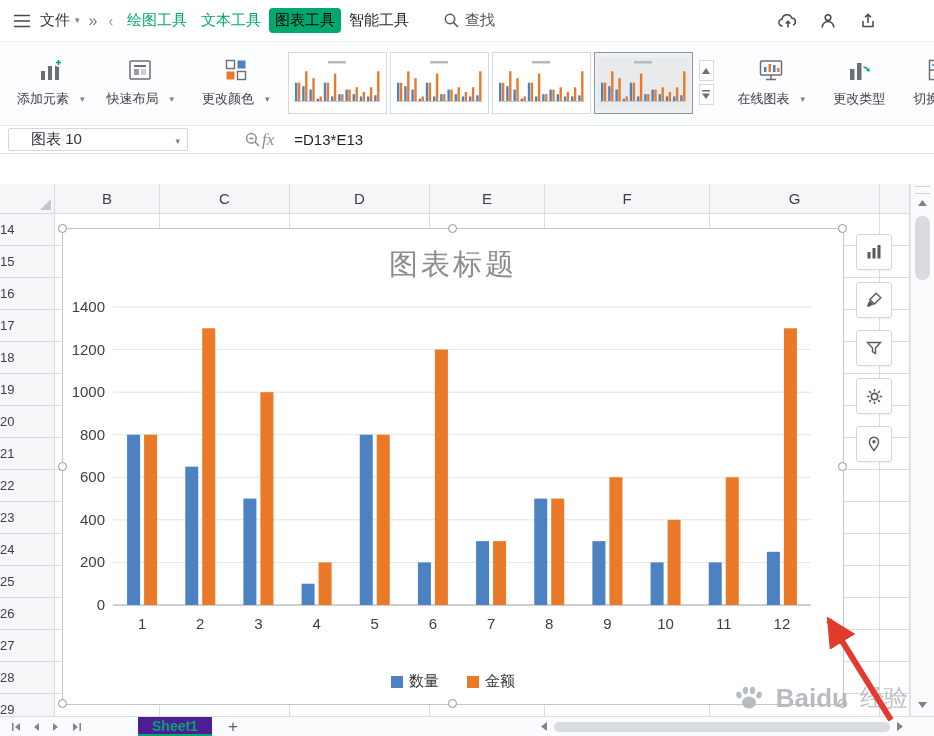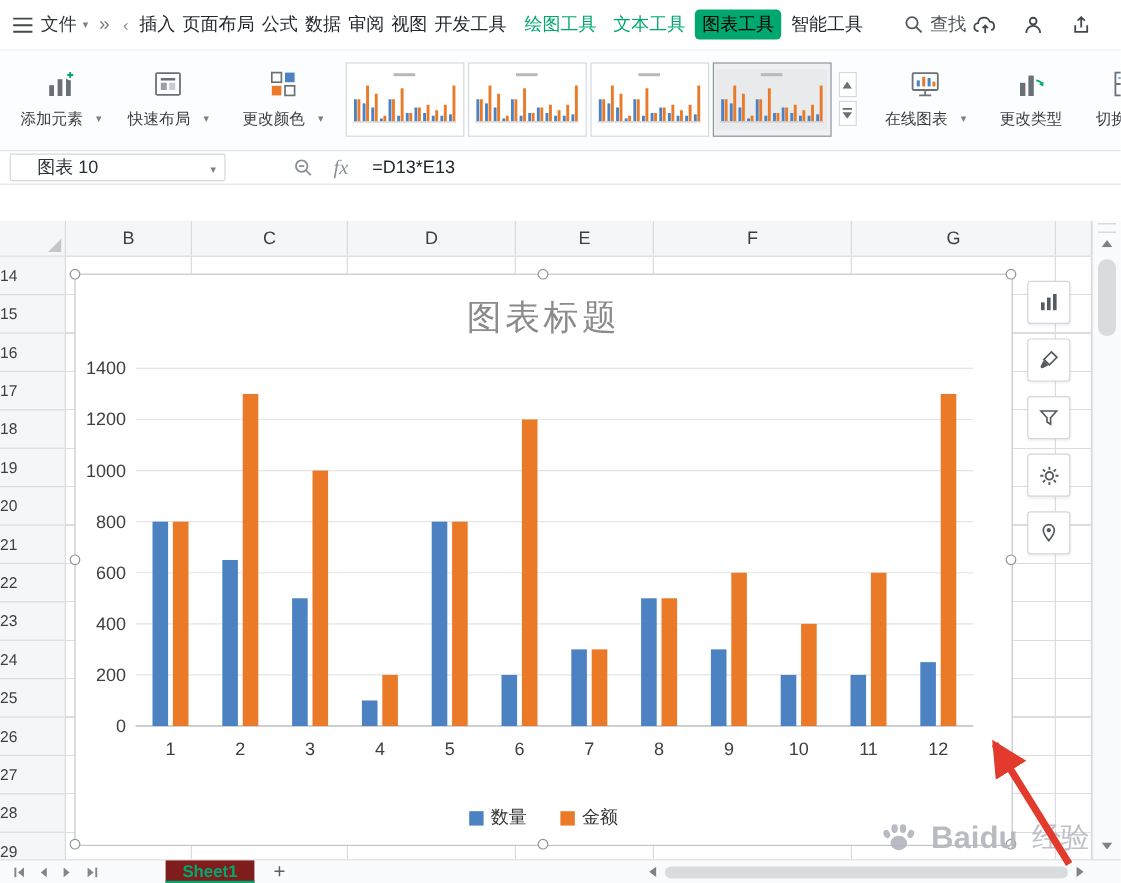--- a/index.html
+++ b/index.html
@@ -30,21 +30,21 @@
 .thumbs{display:flex;gap:3px}
 .thumb{width:99px;height:62px;border:1px solid #d6d9dc;background:#fff;display:flex;align-items:center;justify-content:center;cursor:pointer}
 .thumb.sel{border:1px solid #8f979e;background:#eef0f2}
 .galctrl{display:flex;flex-direction:column;gap:3px;margin-left:3px}
 .galbtn{width:15px;height:21px;border:1px solid #d6d9dc;background:#fff;display:flex;align-items:center;justify-content:center;cursor:pointer}
 
 .fbar{position:absolute;left:0;top:126px;width:100%;height:28px;background:#fff;border-bottom:1px solid #e0e2e5;display:flex;align-items:center;z-index:23}
 .namebox{width:180px;height:23px;margin-left:8px;border:1px solid #d5d8db;border-radius:2px;display:flex;align-items:center;font-size:15px;color:#2c3036;padding-left:22px;position:relative;cursor:text}
 .namebox .caret{position:absolute;right:7px;top:8px}
 .zoomic{margin-left:56px;cursor:pointer}
-.fx{font-family:"Liberation Serif",serif;font-style:italic;color:#8a8f95;font-size:17px;margin-left:16px;cursor:pointer}
+.fx{font-family:"Liberation Serif",serif;font-style:italic;color:#8a8f95;font-size:17px;cursor:pointer}
 .formula{font-size:15px;color:#1e2126;margin-left:20px;cursor:text}
 .gapstrip{position:absolute;left:0;top:154px;width:100%;height:30px;background:#fff;z-index:1}
 
 .corner{position:absolute;left:0;top:184px;width:55px;height:30px;background:#f5f6f8;border-right:1px solid #d9dbde;border-bottom:1px solid #d9dbde;cursor:pointer;z-index:2}
 .corner .tri{position:absolute;right:3px;bottom:3px;width:0;height:0;border-style:solid;border-width:0 0 11px 11px;border-color:transparent transparent #c3c7cb transparent}
 .colheads{position:absolute;left:55px;top:184px;height:30px;right:24px;display:flex;background:#f5f6f8;border-bottom:1px solid #d9dbde;overflow:hidden;z-index:2}
 .colh{border-right:1px solid #d9dbde;text-align:center;line-height:29px;font-size:15px;color:#3c4046;flex:0 0 auto;cursor:pointer}
 .rowheads{position:absolute;left:0;top:214px;width:55px;bottom:20px;background:#f5f6f8;border-right:1px solid #d9dbde;overflow:hidden;z-index:2}
 .rowh{height:32px;border-bottom:1px solid #d9dbde;line-height:31px;font-size:13px;color:#3c4046;cursor:pointer}
 .cells{position:absolute;left:55px;top:214px;right:24px;bottom:20px;background:repeating-linear-gradient(to bottom,#fff 0 31px,#dadce0 31px 32px);overflow:hidden;cursor:cell;z-index:2}
@@ -61,21 +61,21 @@
 .sidetools{position:absolute;left:856px;top:234px;width:36px;display:flex;flex-direction:column;gap:12px;z-index:10}
 .stool{width:36px;height:36px;background:#fff;border:1px solid #d3d6da;border-radius:3px;display:flex;align-items:center;justify-content:center;box-shadow:0 1px 2px rgba(0,0,0,.06);cursor:pointer}
 
 .vscroll{position:absolute;right:0;top:184px;width:24px;bottom:20px;background:#fafbfc;border-left:1px solid #e4e6e9;z-index:15}
 .vsplit{height:8px;border-top:1px solid #cfd3d7;border-bottom:1px solid #cfd3d7;margin:2px 4px 0;cursor:row-resize}
 .varrow{width:100%;height:18px;display:flex;align-items:center;justify-content:center;cursor:pointer}
 .varrow.down{position:absolute;bottom:2px;left:0}
 .vthumb{position:absolute;left:4px;right:4px;top:32px;height:64px;background:#d9dcdf;border-radius:7px;cursor:grab}
 .bottombar{position:absolute;left:0;bottom:0;width:100%;height:20px;background:#fafbfc;border-top:1px solid #dcdfe2;display:flex;align-items:center;z-index:16;padding-left:6px}
 .navbtn{width:20px;display:flex;justify-content:center;cursor:pointer}
-.sheettab{margin-left:52px;font-size:14px;color:#00a870;font-weight:bold;height:100%;display:flex;align-items:center;padding:0 14px;border-bottom:2px solid #00a870;background:#7f1d1d;cursor:pointer}
+.sheettab{margin-left:52px;font-size:14px;color:#00a870;font-weight:bold;height:100%;display:flex;align-items:center;padding:0 14px;border-bottom:2px solid #00a870;background:#4c1d95;cursor:pointer}
 .addsheet{margin-left:16px;color:#5b6066;font-size:17px;cursor:pointer}
 .hscroll{position:absolute;left:536px;right:26px;top:0;height:100%;display:flex;align-items:center}
 .harrow{width:16px;display:flex;justify-content:center;cursor:pointer}
 .htrack{flex:1;height:12px;position:relative}
 .hthumb{position:absolute;left:2px;right:2px;top:1px;height:10px;background:#d9dcdf;border-radius:5px;cursor:grab}
 
 .watermark{position:absolute;right:26px;bottom:22px;display:flex;align-items:center;gap:12px;z-index:20;color:#b3b7bd;font-weight:bold;font-size:26px;opacity:.92}
 .watermark .wm2{font-size:24px;font-weight:normal;color:#b9bdc3}
 .annot{position:absolute;left:0;top:0;z-index:30;pointer-events:none}
 </style>
@@ -89,29 +89,20 @@
           <path d="M1 1.5h16M1 7h16M1 12.5h16"></path>
         </g>
       </svg>
     </span>
   <div class="filemenu">
     <span>文件</span>
     <span class="caret">▾</span>
   </div>
   <span class="chev">»</span>
   <span class="chev small">‹</span>
-  <nav class="tabs">
-      <span class="tab">插入</span>
-      <span class="tab">页面布局</span>
-      <span class="tab">公式</span>
-      <span class="tab">数据</span>
-      <span class="tab">审阅</span>
-      <span class="tab">视图</span>
-      <span class="tab">开发工具</span>
-    </nav>
   <nav class="tabs">
       <span class="ttab green">绘图工具</span>
       <span class="ttab green">文本工具</span>
       <span class="ttab active">图表工具</span>
       <span class="ttab plain">智能工具</span>
     </nav>
   <div class="search">
     <span class="ic">
         <svg width="17" height="17" viewBox="0 0 17 17">
           <circle cx="7" cy="7" r="4.7" fill="none" stroke="#53585e" stroke-width="1.5"></circle>

